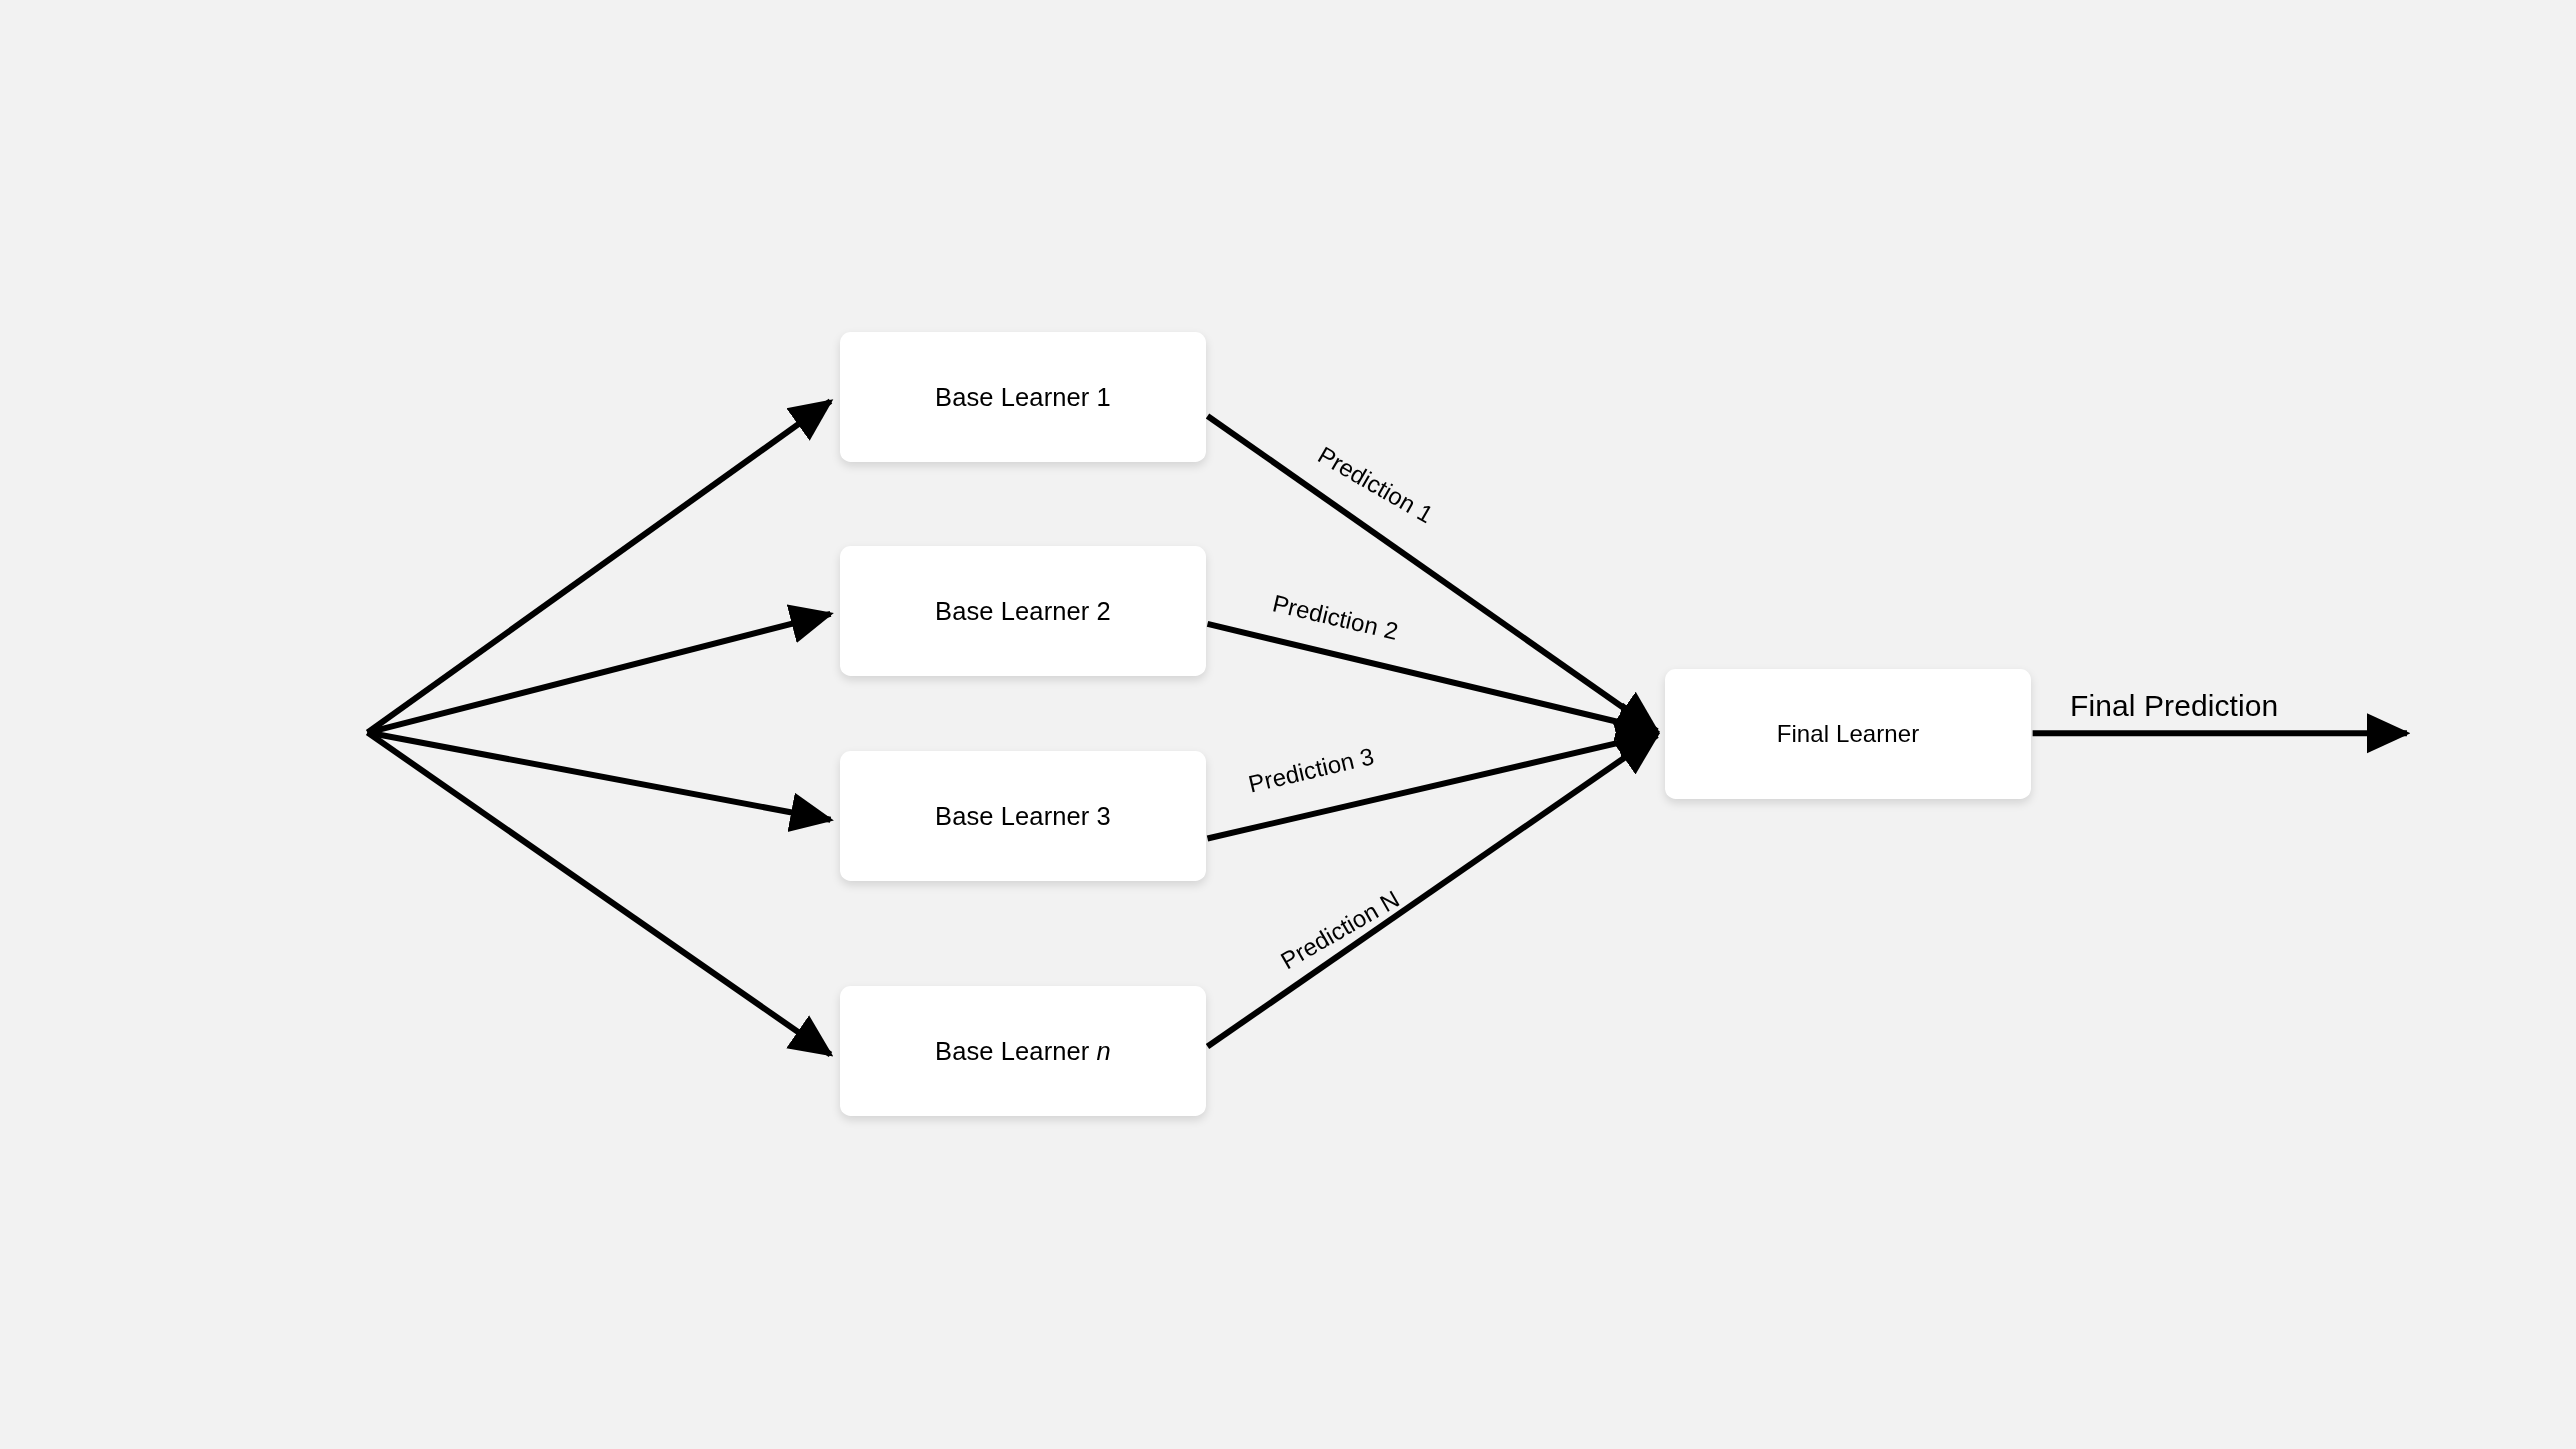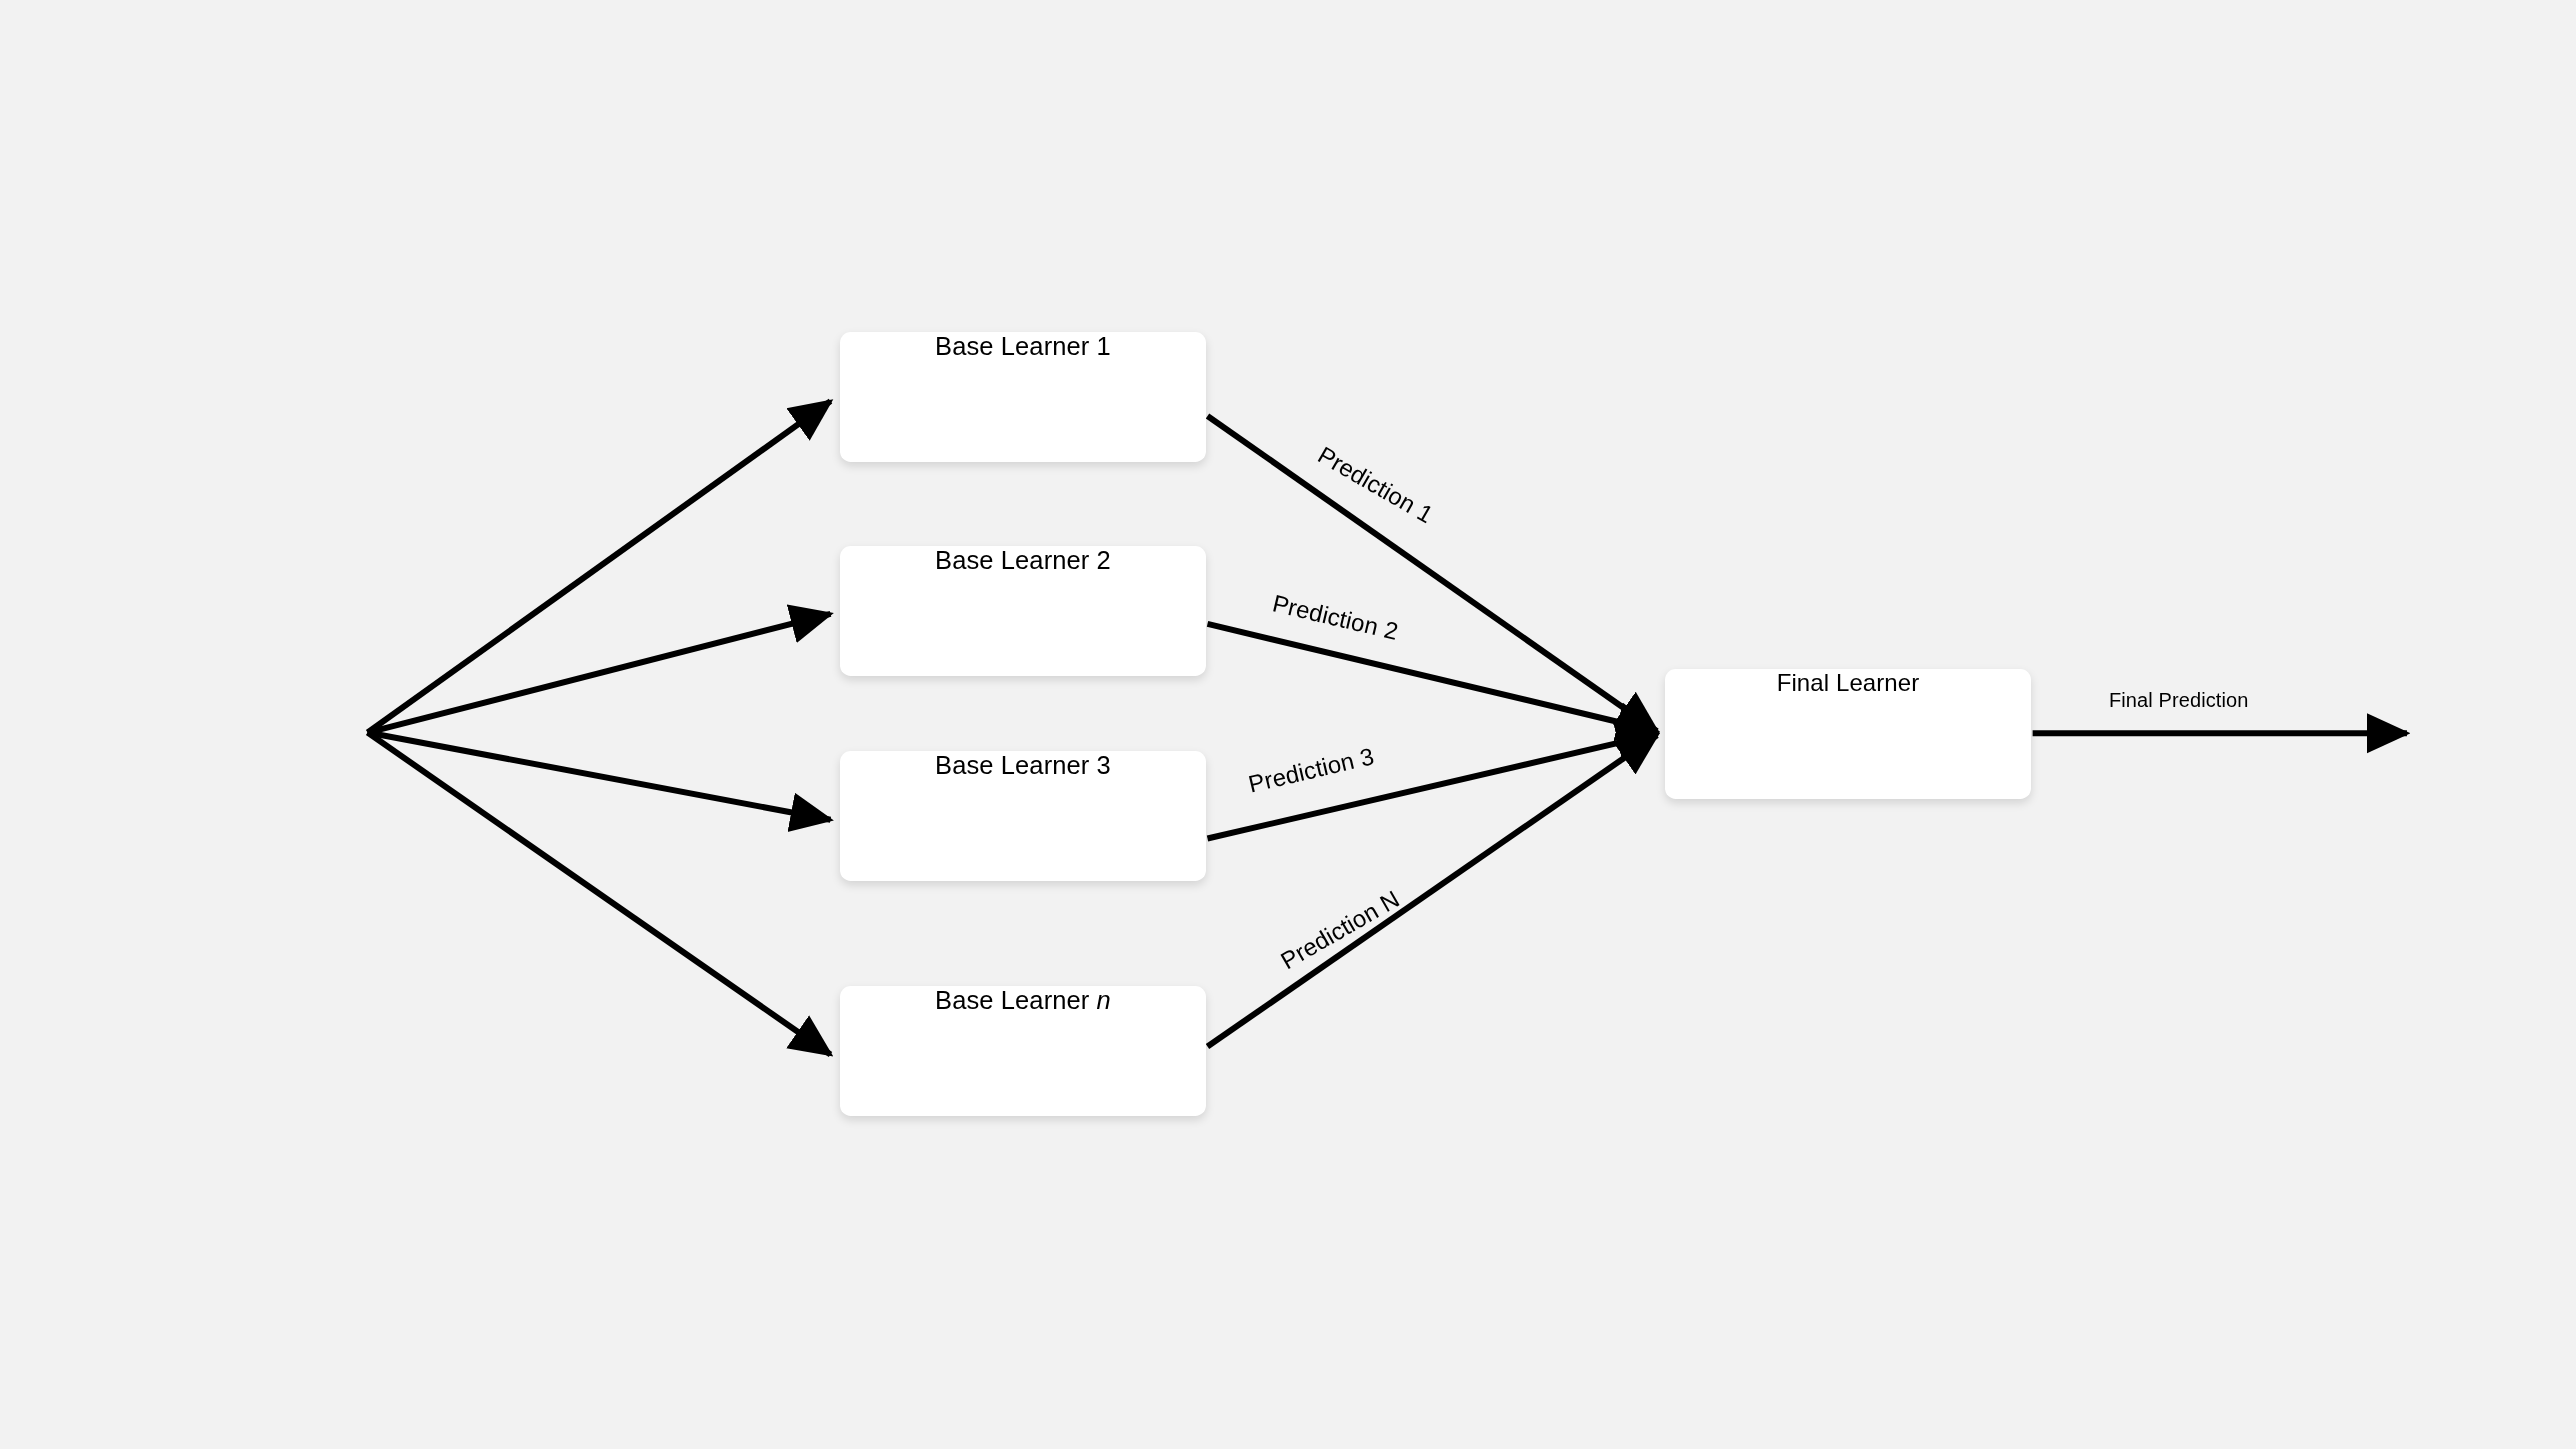--- a/index.html
+++ b/index.html
@@ -75,21 +75,21 @@
     letter-spacing: 0.1px;
   }
 
   
   .node-box {
     position: absolute;
     background: #ffffff;
     border-radius: 10.7px;
     box-shadow: 0 4px 9.4px rgba(0,0,0,0.13);
     display: flex;
-    align-items: flex-start;
+    align-items: center;
     justify-content: center;
     font-size: 25.5px;
     color: #000;
     white-space: nowrap;
     letter-spacing: 0.1px;
   }
   .bl1 { left: 840px; top: 332px;  width: 366px; height: 130px; }
   .bl2 { left: 840px; top: 546px;  width: 366px; height: 130px; }
   .bl3 { left: 840px; top: 751px; width: 366px; height: 130px; }
   .bln { left: 840px; top: 986px; width: 366px; height: 130px; }
@@ -106,25 +106,24 @@
     letter-spacing: 0.1px;
   }
   .lbl-p1 { left: 1320px; top: 439px;  transform: rotate(30deg); }
   .lbl-p2 { left: 1273px; top: 589px;  transform: rotate(13.2deg); }
   .lbl-p3 { left: 1249px; top: 771px; transform: rotate(-13.2deg); }
   .lbl-pn { left: 1283px; top: 949px; transform: rotate(-30deg); }
   .lbl-final {
     position: absolute;
     left: 2070px;
     top: 689px;
-    font-size: 20px;
+    font-size: 30px;
     color: #000;
     white-space: nowrap;
     letter-spacing: 0.1px;
-    margin-left: 39px;
   }
 </style>
 </head>
 <body>
 
 <div id="canvas">
 
   <svg id="edges" viewBox="0 0 3840 2160" xmlns="http://www.w3.org/2000/svg">
     <defs>
       <marker id="arrow" viewBox="0 0 10 10" refX="9.2" refY="5" markerWidth="7.2" markerHeight="7.2" orient="auto-start-reverse">

